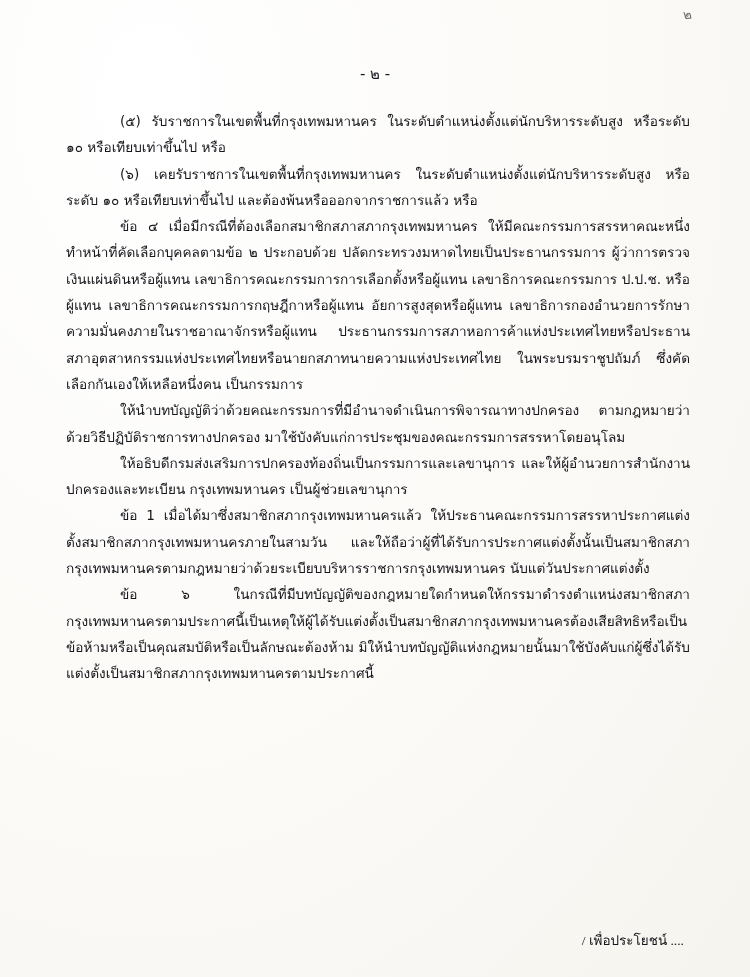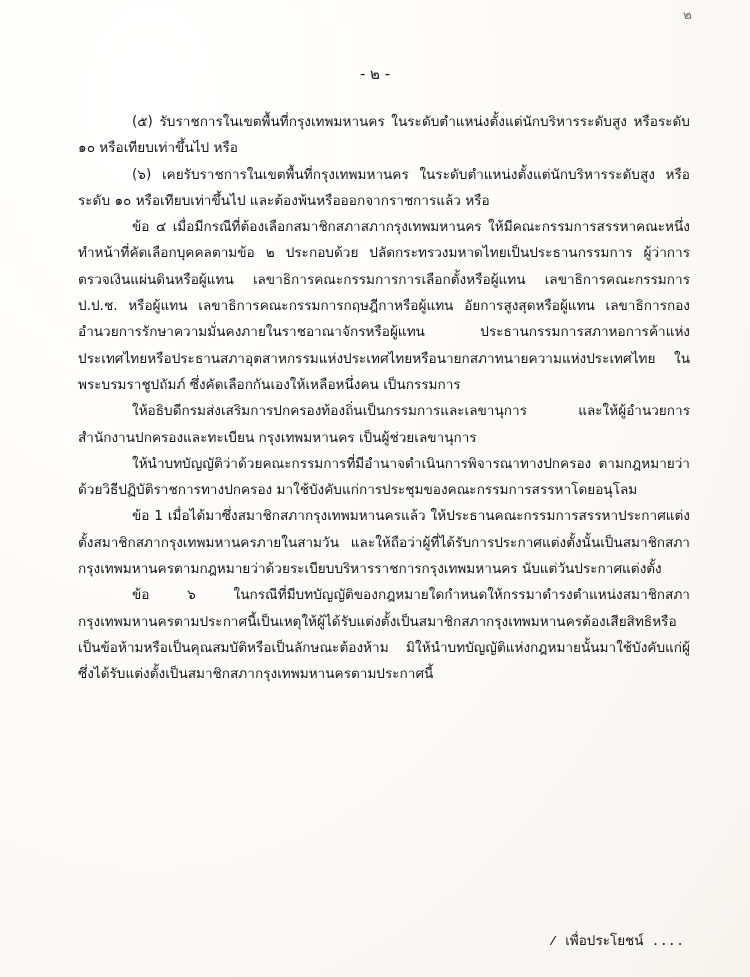--- a/index.html
+++ b/index.html
@@ -50,33 +50,33 @@
     top: 108px;
     left: 62px;
     width: 628px;
     color: #16161c;
     font-size: 13.6px;
     line-height: 26.3px;
     text-align: justify;
     font-family: "DejaVu Sans", sans-serif;
   }
   .para {
-    margin: 0 0 0 16px;
+    margin: 0 0 0 4px;
     text-indent: 0;
   }
   .para.indent {
     text-indent: 54px;
   }
   .footer-note {
     position: absolute;
     bottom: 26px;
     right: 66px;
     font-size: 13.5px;
     color: #16161c;
-    font-family: Liberation Mono, monospace;
+    font-family: Liberation Serif, serif;
     text-align: center;
   }
   
   .body-text, .page-number, .footer-note {
     text-rendering: optimizeLegibility;
   }
 </style>
 </head>
 <body>
 
@@ -84,20 +84,20 @@
   <div class="paper-tint"></div>
 
   <div class="corner-mark">๒</div>
 
   <div class="page-number">- ๒ -</div>
 
   <div class="body-text">
     <p class="para indent">(๕) รับราชการในเขตพื้นที่กรุงเทพมหานคร ในระดับตำแหน่งตั้งแต่นักบริหารระดับสูง หรือระดับ ๑๐ หรือเทียบเท่าขึ้นไป หรือ</p>
     <p class="para indent">(๖) เคยรับราชการในเขตพื้นที่กรุงเทพมหานคร ในระดับตำแหน่งตั้งแต่นักบริหารระดับสูง หรือระดับ ๑๐ หรือเทียบเท่าขึ้นไป และต้องพ้นหรือออกจากราชการแล้ว หรือ</p>
     <p class="para indent">ข้อ ๔  เมื่อมีกรณีที่ต้องเลือกสมาชิกสภาสภากรุงเทพมหานคร ให้มีคณะกรรมการสรรหาคณะหนึ่ง ทำหน้าที่คัดเลือกบุคคลตามข้อ ๒ ประกอบด้วย ปลัดกระทรวงมหาดไทยเป็นประธานกรรมการ ผู้ว่าการตรวจเงินแผ่นดินหรือผู้แทน เลขาธิการคณะกรรมการการเลือกตั้งหรือผู้แทน เลขาธิการคณะกรรมการ ป.ป.ช. หรือผู้แทน     เลขาธิการคณะกรรมการกฤษฎีกาหรือผู้แทน     อัยการสูงสุดหรือผู้แทน เลขาธิการกองอำนวยการรักษาความมั่นคงภายในราชอาณาจักรหรือผู้แทน ประธานกรรมการสภาหอการค้าแห่งประเทศไทยหรือประธานสภาอุตสาหกรรมแห่งประเทศไทยหรือนายกสภาทนายความแห่งประเทศไทย ในพระบรมราชูปถัมภ์ ซึ่งคัดเลือกกันเองให้เหลือหนึ่งคน เป็นกรรมการ</p>
+    <p class="para indent">ให้นำบทบัญญัติว่าด้วยคณะกรรมการที่มีอำนาจดำเนินการพิจารณาทางปกครอง ตามกฎหมายว่าด้วยวิธีปฏิบัติราชการทางปกครอง มาใช้บังคับแก่การประชุมของคณะกรรมการสรรหาโดยอนุโลม</p>
     <p class="para indent">ให้อธิบดีกรมส่งเสริมการปกครองท้องถิ่นเป็นกรรมการและเลขานุการ และให้ผู้อำนวยการสำนักงานปกครองและทะเบียน กรุงเทพมหานคร เป็นผู้ช่วยเลขานุการ</p>
-    <p class="para indent">ให้นำบทบัญญัติว่าด้วยคณะกรรมการที่มีอำนาจดำเนินการพิจารณาทางปกครอง ตามกฎหมายว่าด้วยวิธีปฏิบัติราชการทางปกครอง มาใช้บังคับแก่การประชุมของคณะกรรมการสรรหาโดยอนุโลม</p>
     <p class="para indent">ข้อ 1  เมื่อได้มาซึ่งสมาชิกสภากรุงเทพมหานครแล้ว ให้ประธานคณะกรรมการสรรหาประกาศแต่งตั้งสมาชิกสภากรุงเทพมหานครภายในสามวัน และให้ถือว่าผู้ที่ได้รับการประกาศแต่งตั้งนั้นเป็นสมาชิกสภากรุงเทพมหานครตามกฎหมายว่าด้วยระเบียบบริหารราชการกรุงเทพมหานคร นับแต่วันประกาศแต่งตั้ง</p>
     <p class="para indent">ข้อ ๖  ในกรณีที่มีบทบัญญัติของกฎหมายใดกำหนดให้กรรมาดำรงตำแหน่งสมาชิกสภากรุงเทพมหานครตามประกาศนี้เป็นเหตุให้ผู้ได้รับแต่งตั้งเป็นสมาชิกสภากรุงเทพมหานครต้องเสียสิทธิหรือเป็นข้อห้ามหรือเป็นคุณสมบัติหรือเป็นลักษณะต้องห้าม มิให้นำบทบัญญัติแห่งกฎหมายนั้นมาใช้บังคับแก่ผู้ซึ่งได้รับแต่งตั้งเป็นสมาชิกสภากรุงเทพมหานครตามประกาศนี้</p>
   </div>
 
   <div class="footer-note">/ เพื่อประโยชน์ ....</div>
 </div>
 
 </body></html>

